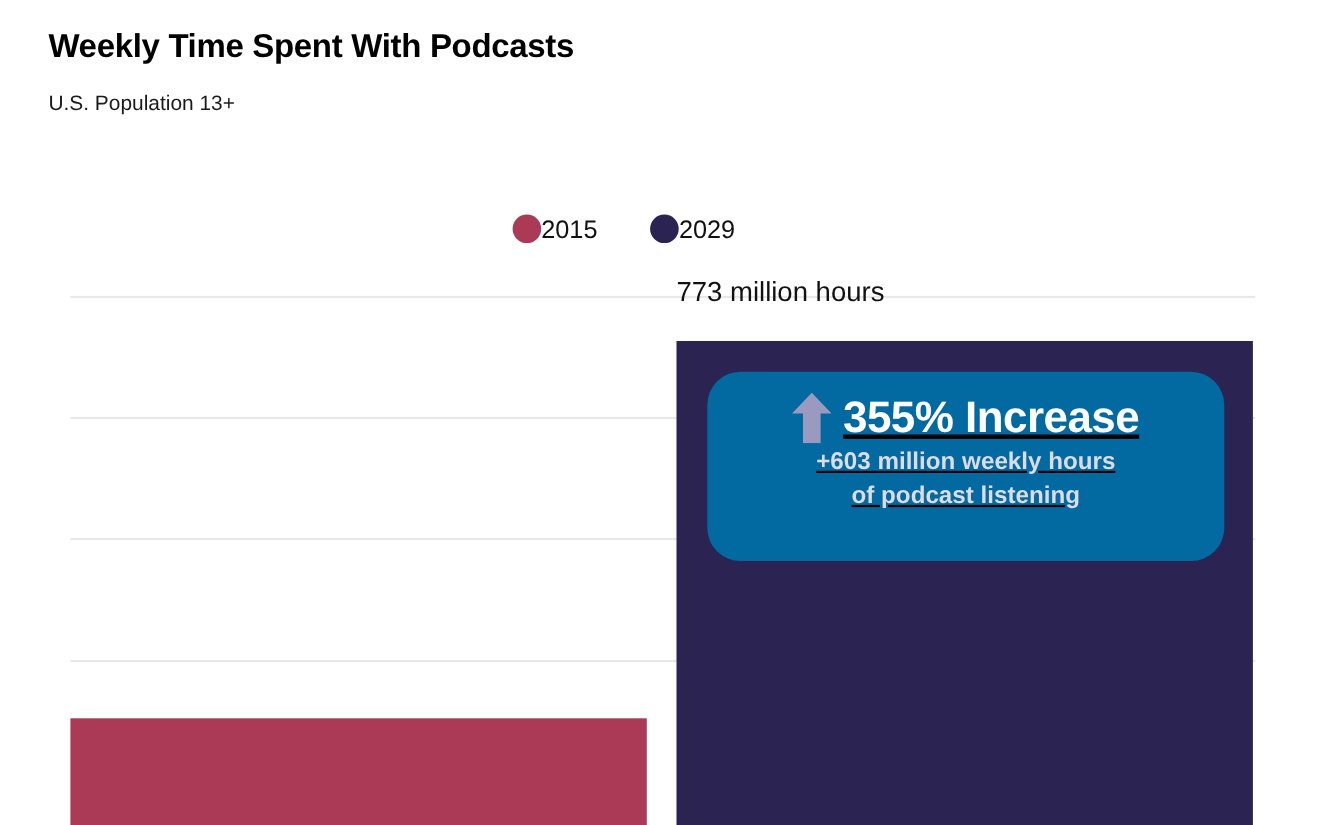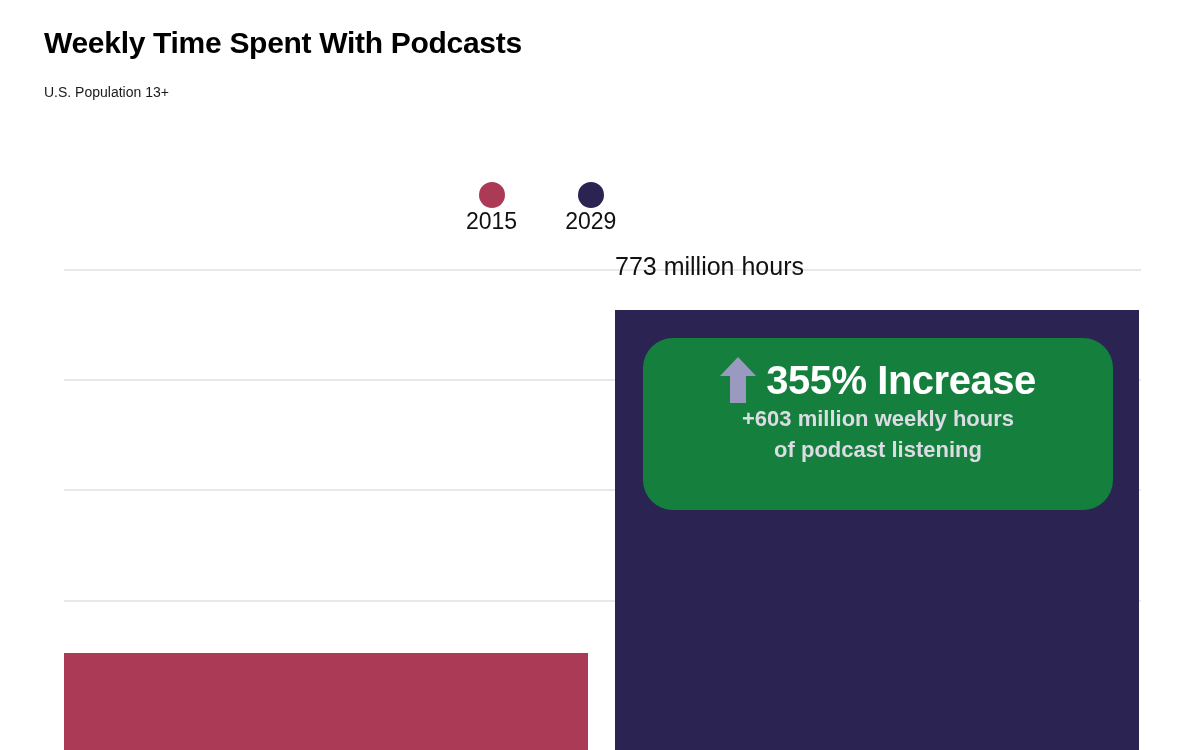--- a/index.html
+++ b/index.html
@@ -32,41 +32,40 @@
     font-size: 30px;
     font-weight: bold;
     color: #000000;
     letter-spacing: -0.3px;
     white-space: nowrap;
   }
   #chart-subtitle {
     position: absolute;
     left: 44px;
     top: 84px;
-    font-size: 14px;
+    font-size: 19px;
     font-weight: normal;
     color: #1A1A1A;
     white-space: nowrap;
   }
 
   
   #legend {
     position: absolute;
     left: 466px;
     top: 192px;
     height: 32px;
     display: flex;
     align-items: center;
     gap: 48px;
   }
   .legend-entry {
     display: flex;
     align-items: center;
     gap: 0;
-    flex-direction: column;
   }
   .legend-swatch {
     width: 26px;
     height: 26px;
     border-radius: 50%;
     display: block;
   }
   .legend-label {
     font-size: 23px;
     color: #111111;
@@ -188,21 +187,21 @@
     <div class="gridline" style="top: 229px; background: rgb(232, 232, 232);"></div>
     <div class="gridline" style="top: 340px; background: rgb(232, 232, 232);"></div>
 
     <div class="bar" id="bar-2015" style="background: rgb(171, 58, 87); height: 96.8605px;"></div>
     <div class="bar" id="bar-2025" style="background: rgb(43, 35, 82); height: 440.43px;"></div>
 
     <div class="bar-value-label" id="label-2025">773 million hours</div>
 
   </div>
 
-  <div id="callout" style="background: #15803d;">
+  <div id="callout" style="background: #0369a1; text-decoration: underline;">
     <div id="callout-headline-row">
       <svg id="callout-arrow-icon" viewBox="0 0 36 46" style="fill: rgb(154, 154, 192);">
         <polygon points="18,0 36,19 26,19 26,46 10,46 10,19 0,19"></polygon>
       </svg>
       <span id="callout-headline" style="color: rgb(255, 255, 255);">355% Increase</span>
     </div>
     <div id="callout-subtext" style="color: rgb(220, 220, 228);">+603 million weekly hours
 of podcast listening</div>
   </div>
 

